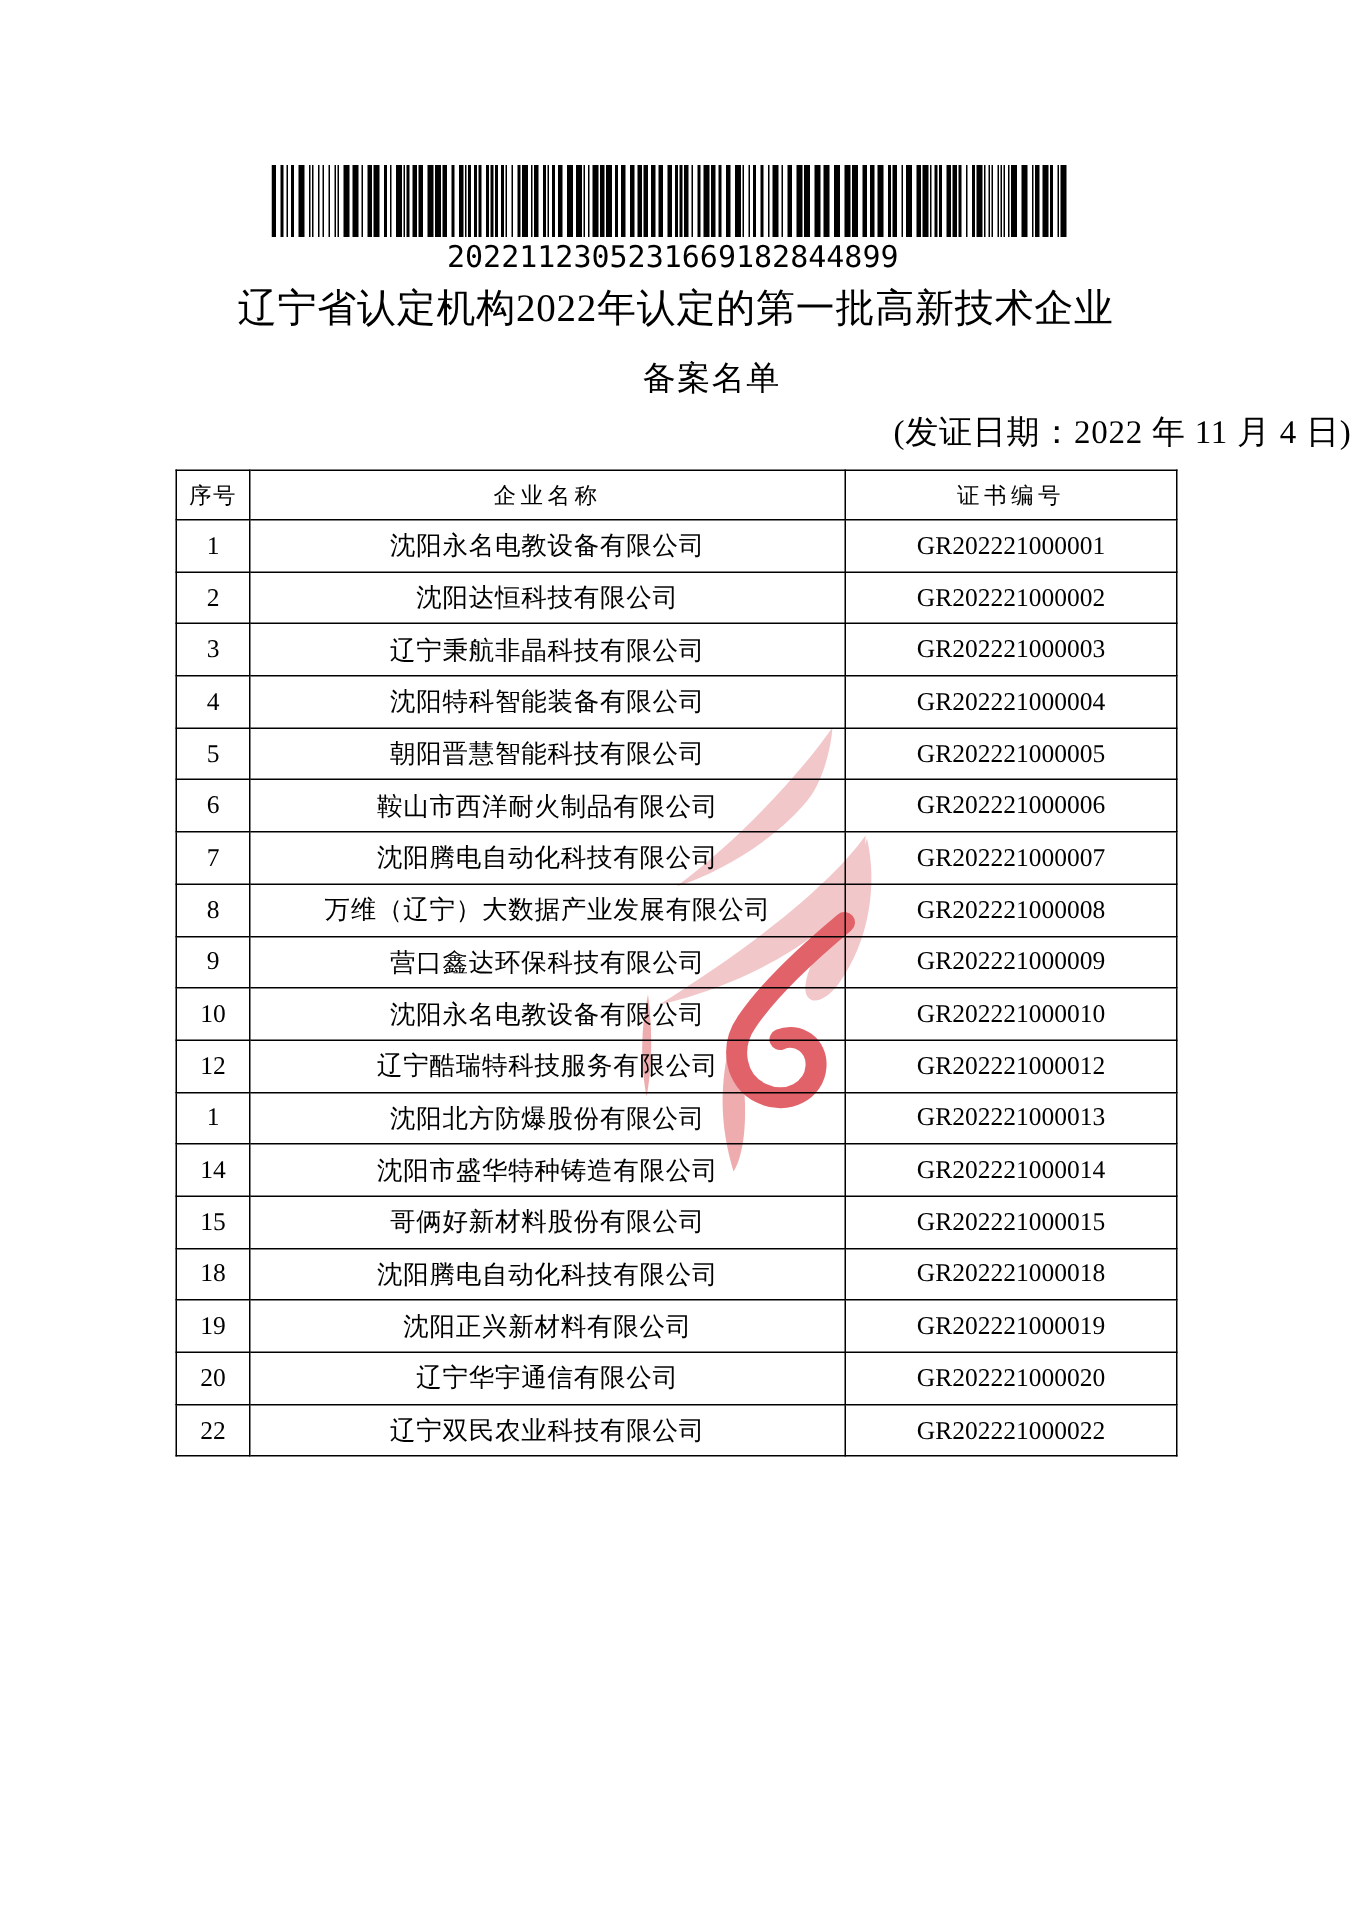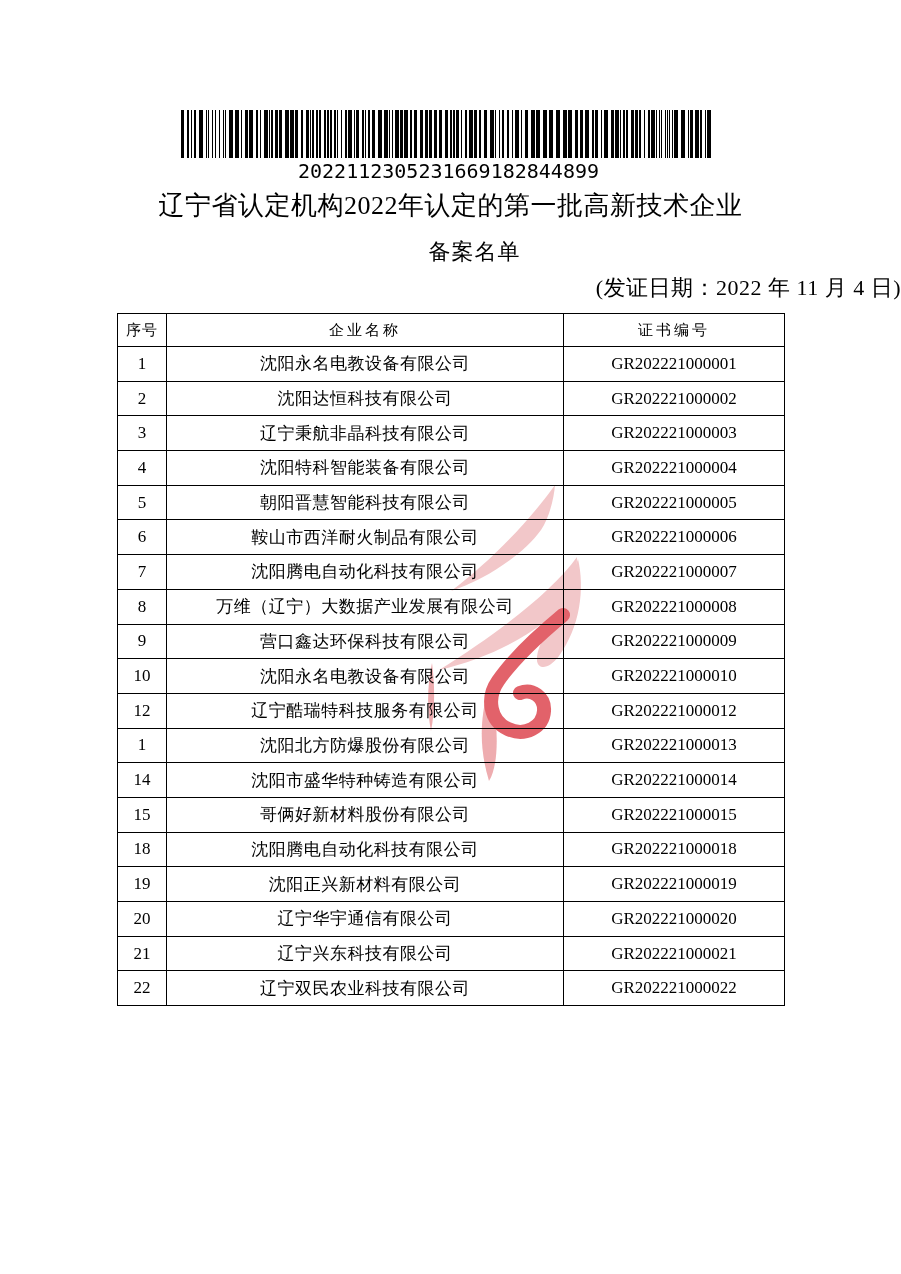--- a/index.html
+++ b/index.html
@@ -335,25 +335,20 @@
           <td class="col-no">19</td>
           <td class="col-company">沈阳正兴新材料有限公司</td>
           <td class="col-cert">GR202221000019</td>
         </tr>
         <tr class="data-row">
           <td class="col-no">20</td>
           <td class="col-company">辽宁华宇通信有限公司</td>
           <td class="col-cert">GR202221000020</td>
         </tr>
         <tr class="data-row">
-          <td class="col-no">21</td>
-          <td class="col-company">辽宁兴东科技有限公司</td>
-          <td class="col-cert">GR202221000021</td>
-        </tr>
-        <tr class="data-row">
           <td class="col-no">22</td>
           <td class="col-company">辽宁双民农业科技有限公司</td>
           <td class="col-cert">GR202221000022</td>
         </tr>
       </tbody>
   </table>
 
 </div>
 
 </body></html>

